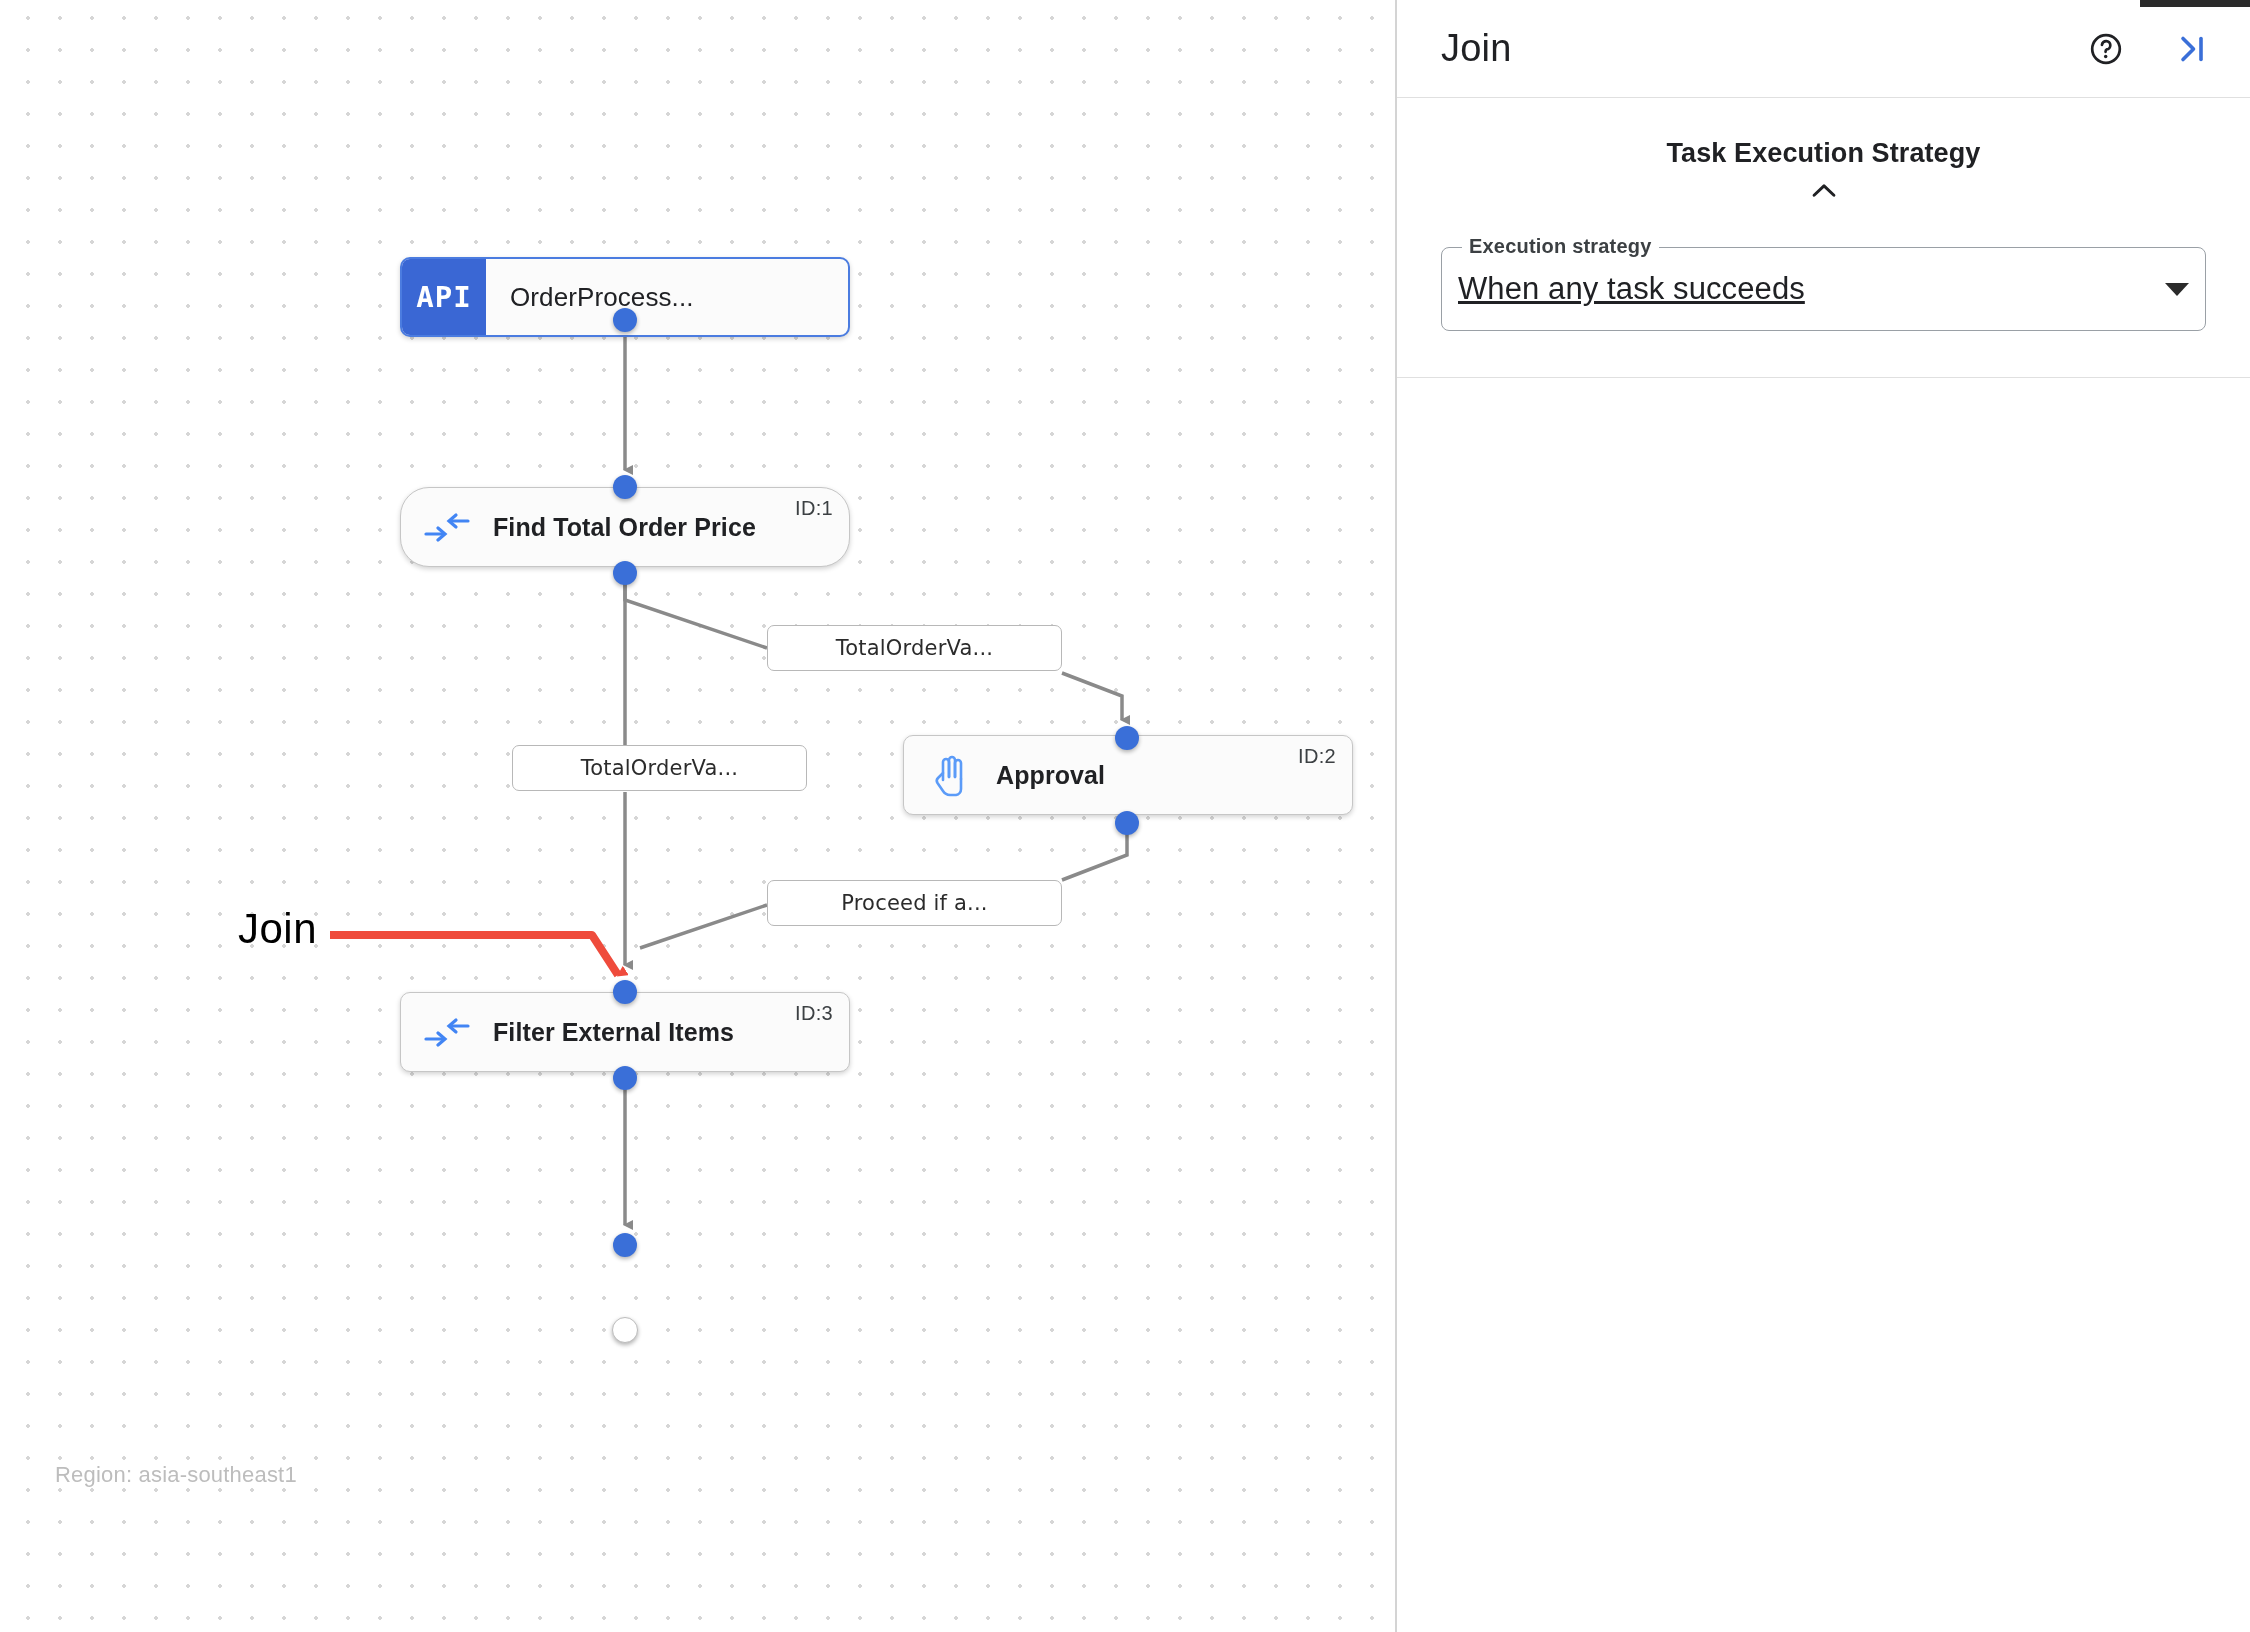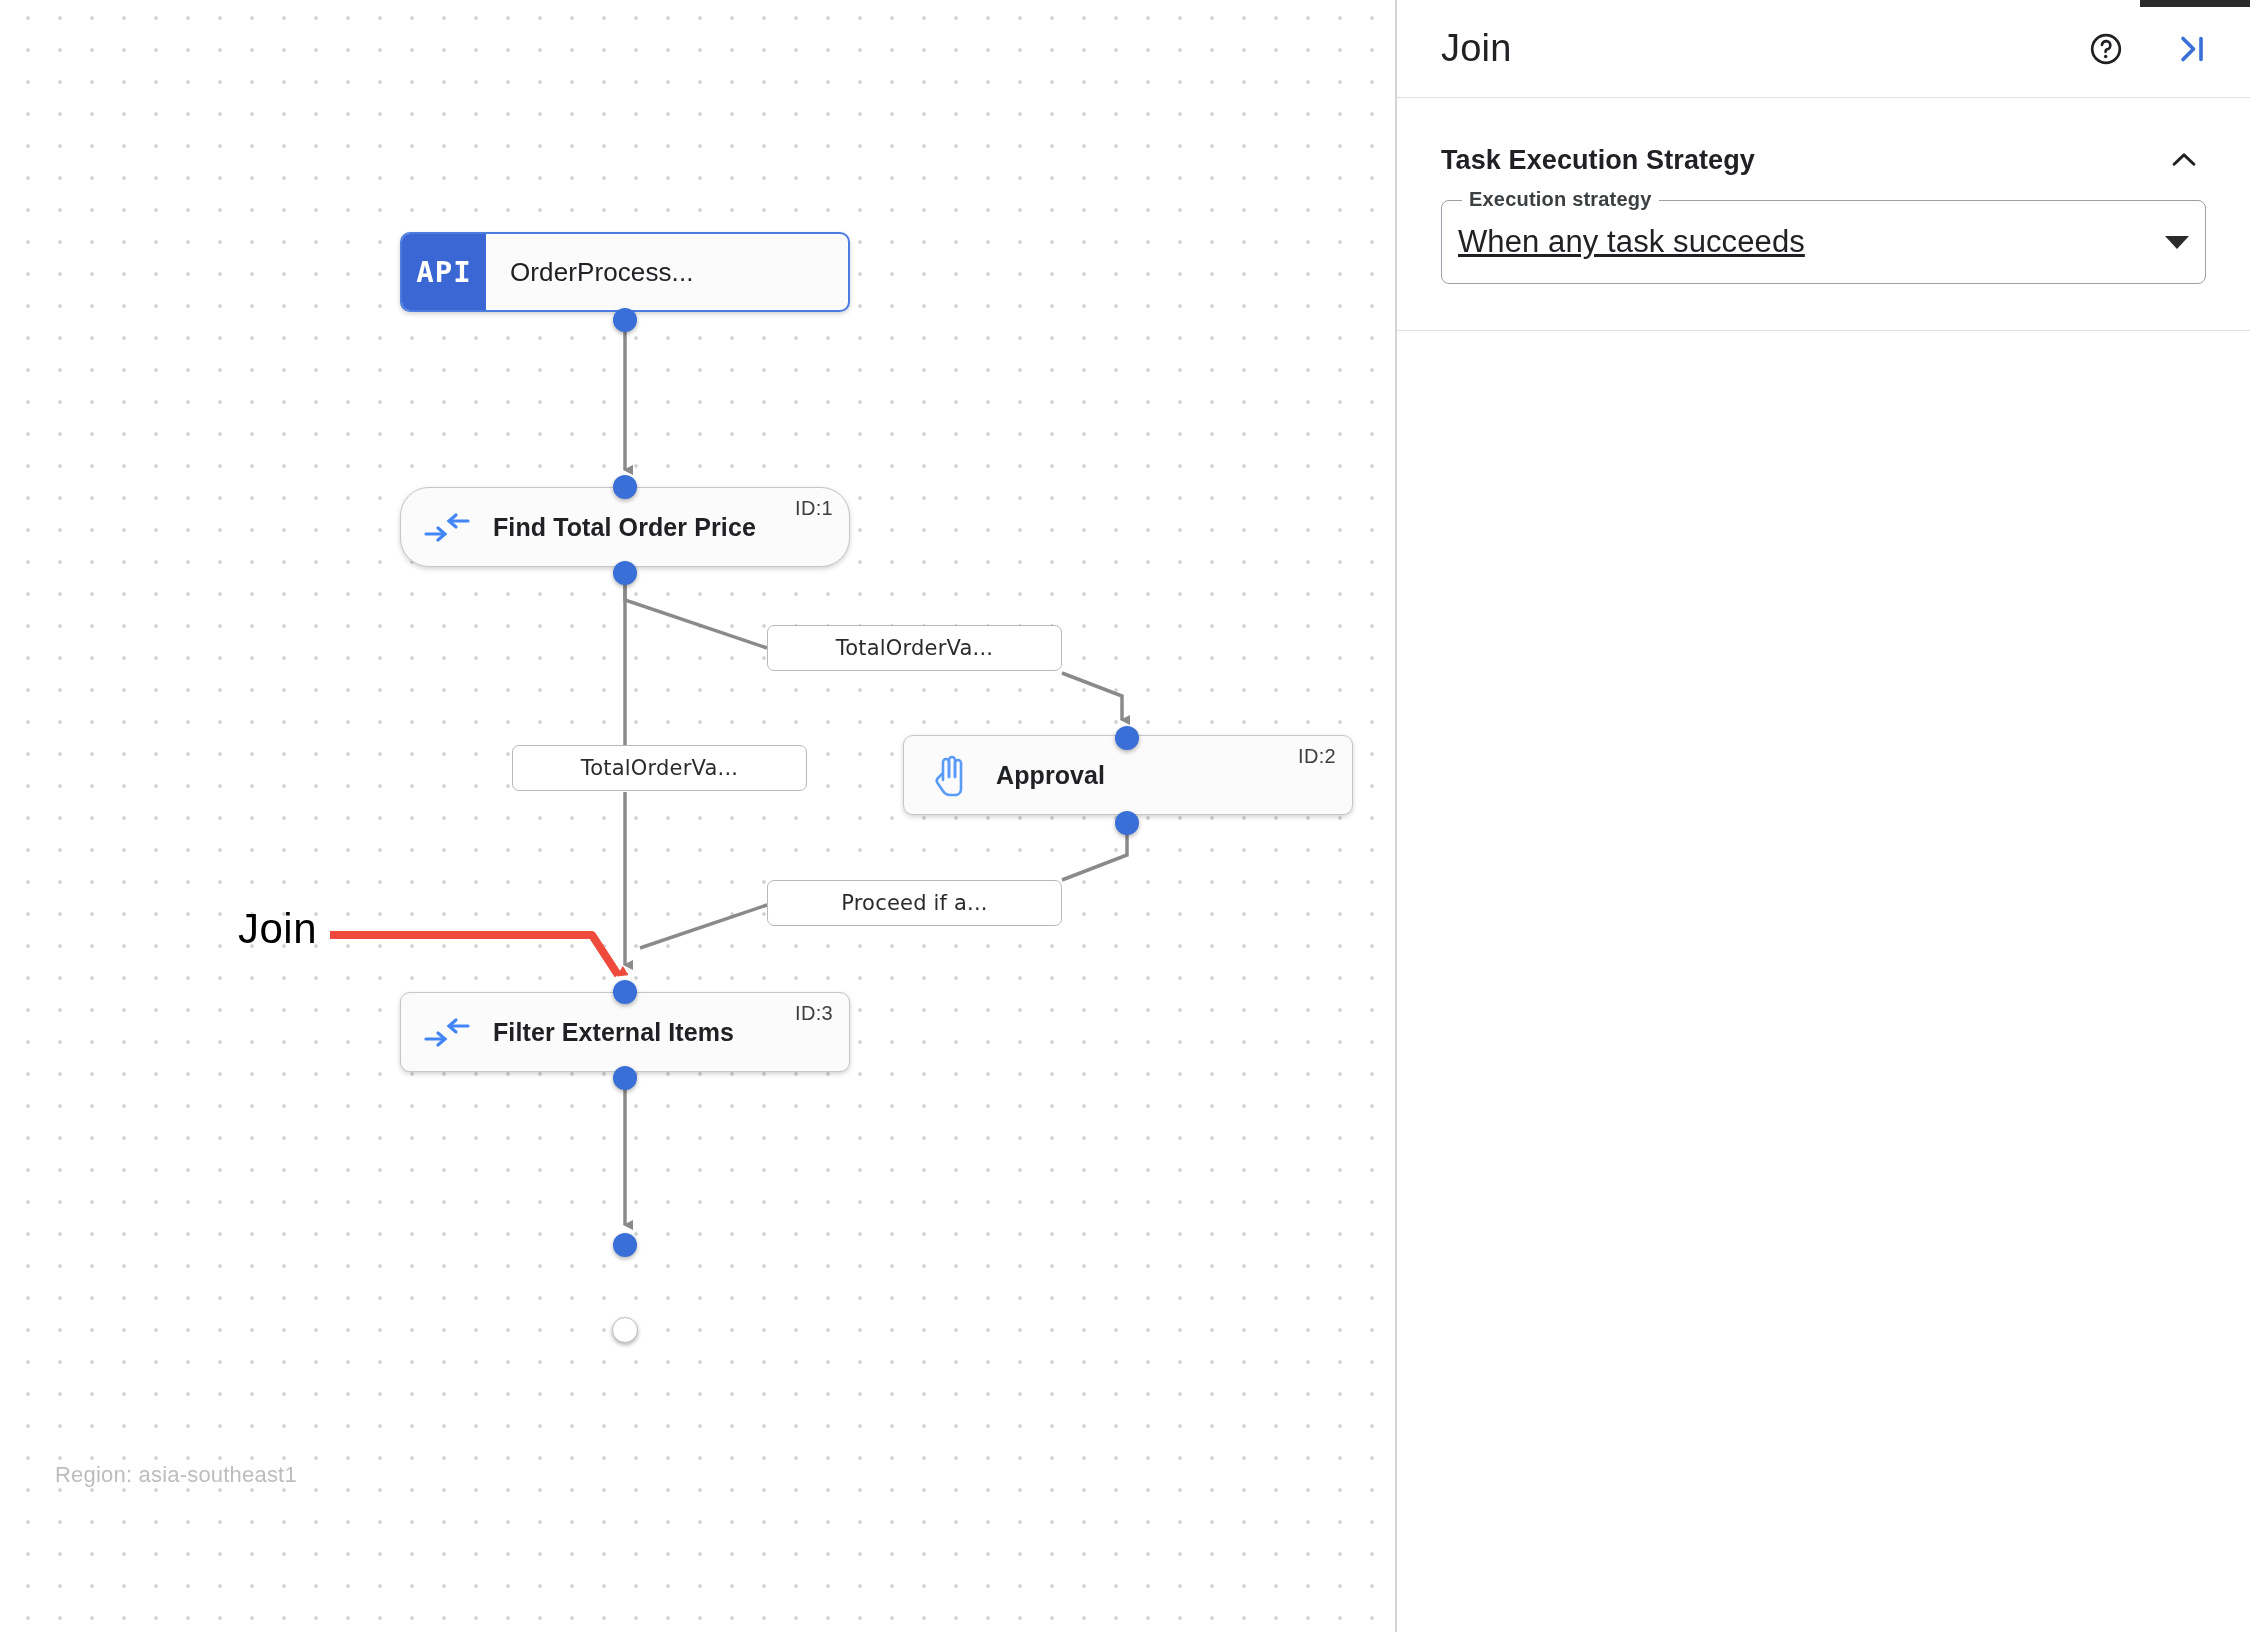--- a/index.html
+++ b/index.html
@@ -63,20 +63,21 @@
     border: 1px solid #c6c6c6;
     border-radius: 10px;
     box-shadow: 0 2px 5px rgba(0,0,0,0.18);
     display: flex;
     align-items: center;
     overflow: hidden;
   }
   .node.selected {
     border: 2px solid #4b7ce0;
     background: #fbfbfb;
+    margin-top: 25px;
   }
 
   .node-icon {
     width: 92px;
     flex: 0 0 92px;
     display: flex;
     align-items: center;
     justify-content: center;
     color: #4285f4;
   }
@@ -217,21 +218,22 @@
 
   .panel-section {
     border-bottom: 1px solid #e0e0e0;
     padding: 40px 44px 46px 44px;
     box-sizing: border-box;
   }
   .section-head {
     display: flex;
     align-items: center;
     justify-content: space-between;
-    margin-bottom: 18px;
+    margin-bottom: 34px;
+    flex-direction: column;
   }
   .section-title {
     font-size: 27px;
     font-weight: 700;
     color: #202124;
     letter-spacing: 0.1px;
   }
 
   
   .field {

